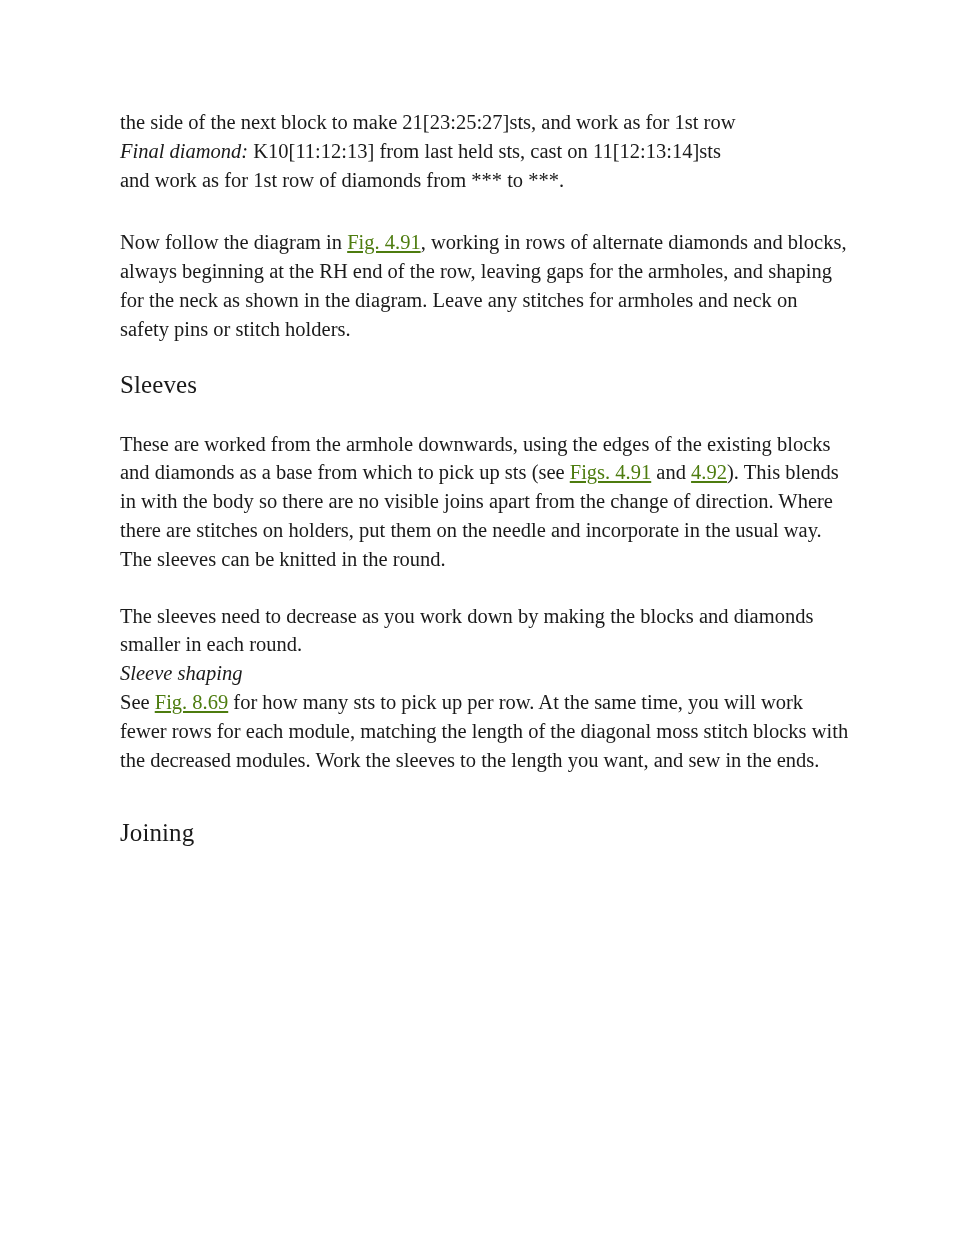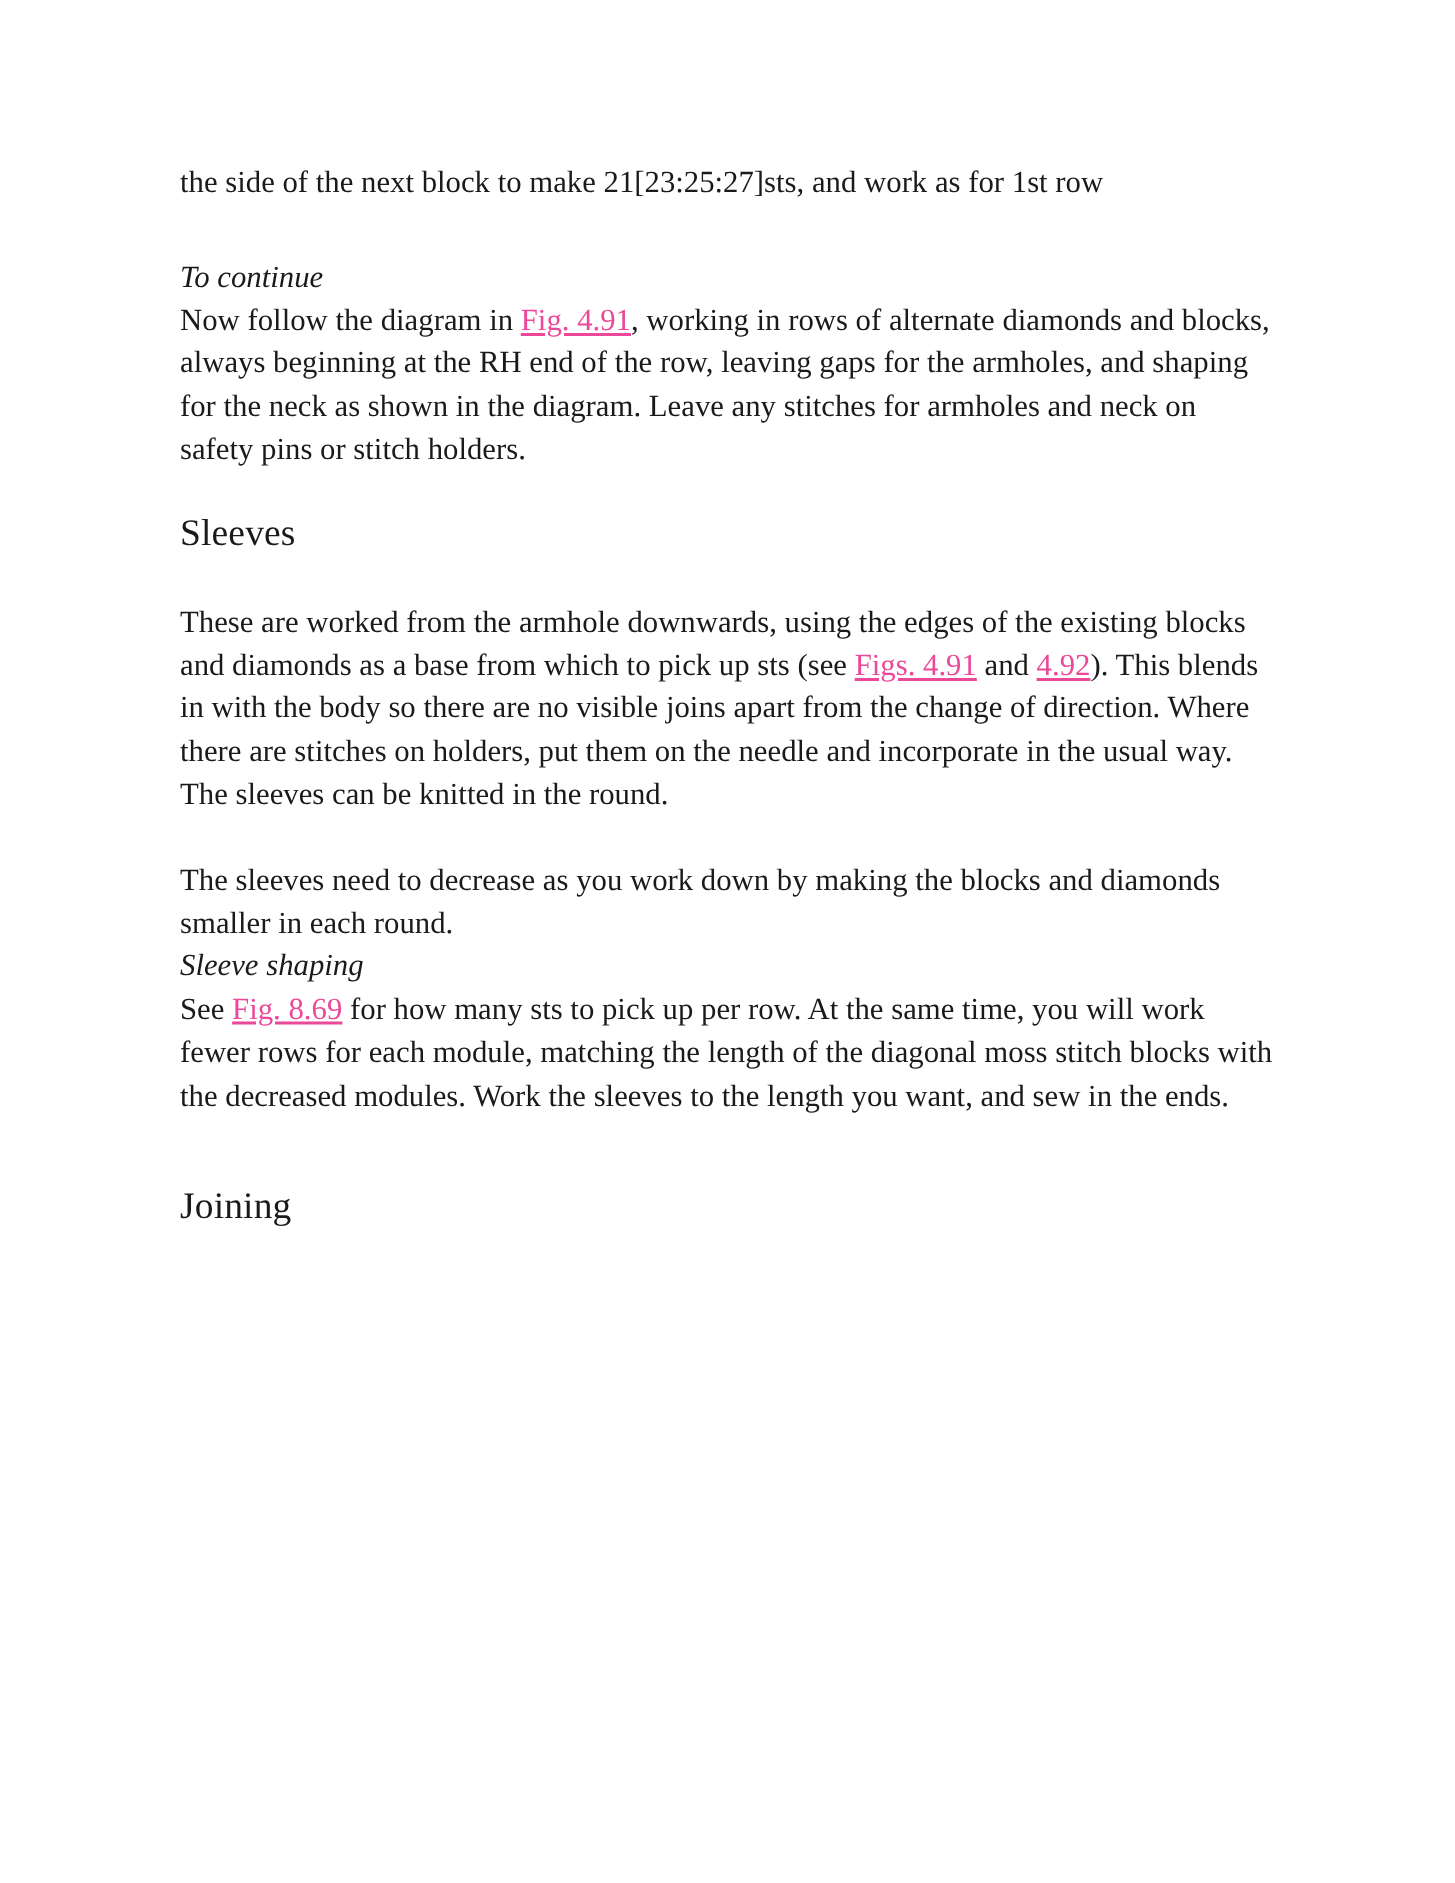--- a/index.html
+++ b/index.html
@@ -25,21 +25,21 @@
     font-size: 20.5px;
     line-height: 28.8px;
     margin: 0;
     text-align: left;
   }
   .para + .para {
     margin-top: 0;
   }
   .italic { font-style: italic; }
   .link {
-    color: #ec4899;
+    color: #4d7c0f;
   }
   h2.heading {
     font-size: 25px;
     font-weight: normal;
     line-height: 30px;
     margin: 0;
     letter-spacing: 0.1px;
   }
   .block-spacer-1 { height: 34px; }
   .block-spacer-2 { height: 26px; }
@@ -49,24 +49,27 @@
 </style>
 </head>
 <body>
 
 <div class="page">
 
   <p class="para">
     <span>the side of the next block to make 21[23:25:27]sts, and work as for 1st row</span><br>
   </p>
 
+  <p class="para">
+    <span class="italic">Final diamond:</span><span> K10[11:12:13] from last held sts, cast on 11[12:13:14]sts</span><br>
+    <span>and work as for 1st row of diamonds from *** to ***.</span>
+  </p>
 
   <div class="block-spacer-1"></div>
 
-  <p class="para italic">To continue</p>
 
   <p class="para">
     <span>Now follow the diagram in </span><a class="link" href="#">Fig. 4.91</a><span>, working in rows of alternate diamonds and blocks, always beginning at the RH end of the row, leaving gaps for the armholes, and shaping for the neck as shown in the diagram. Leave any stitches for armholes and neck on safety pins or stitch holders.</span>
   </p>
 
   <div class="block-spacer-2"></div>
 
   <h2 class="heading">Sleeves</h2>
 
   <div class="block-spacer-3"></div>

